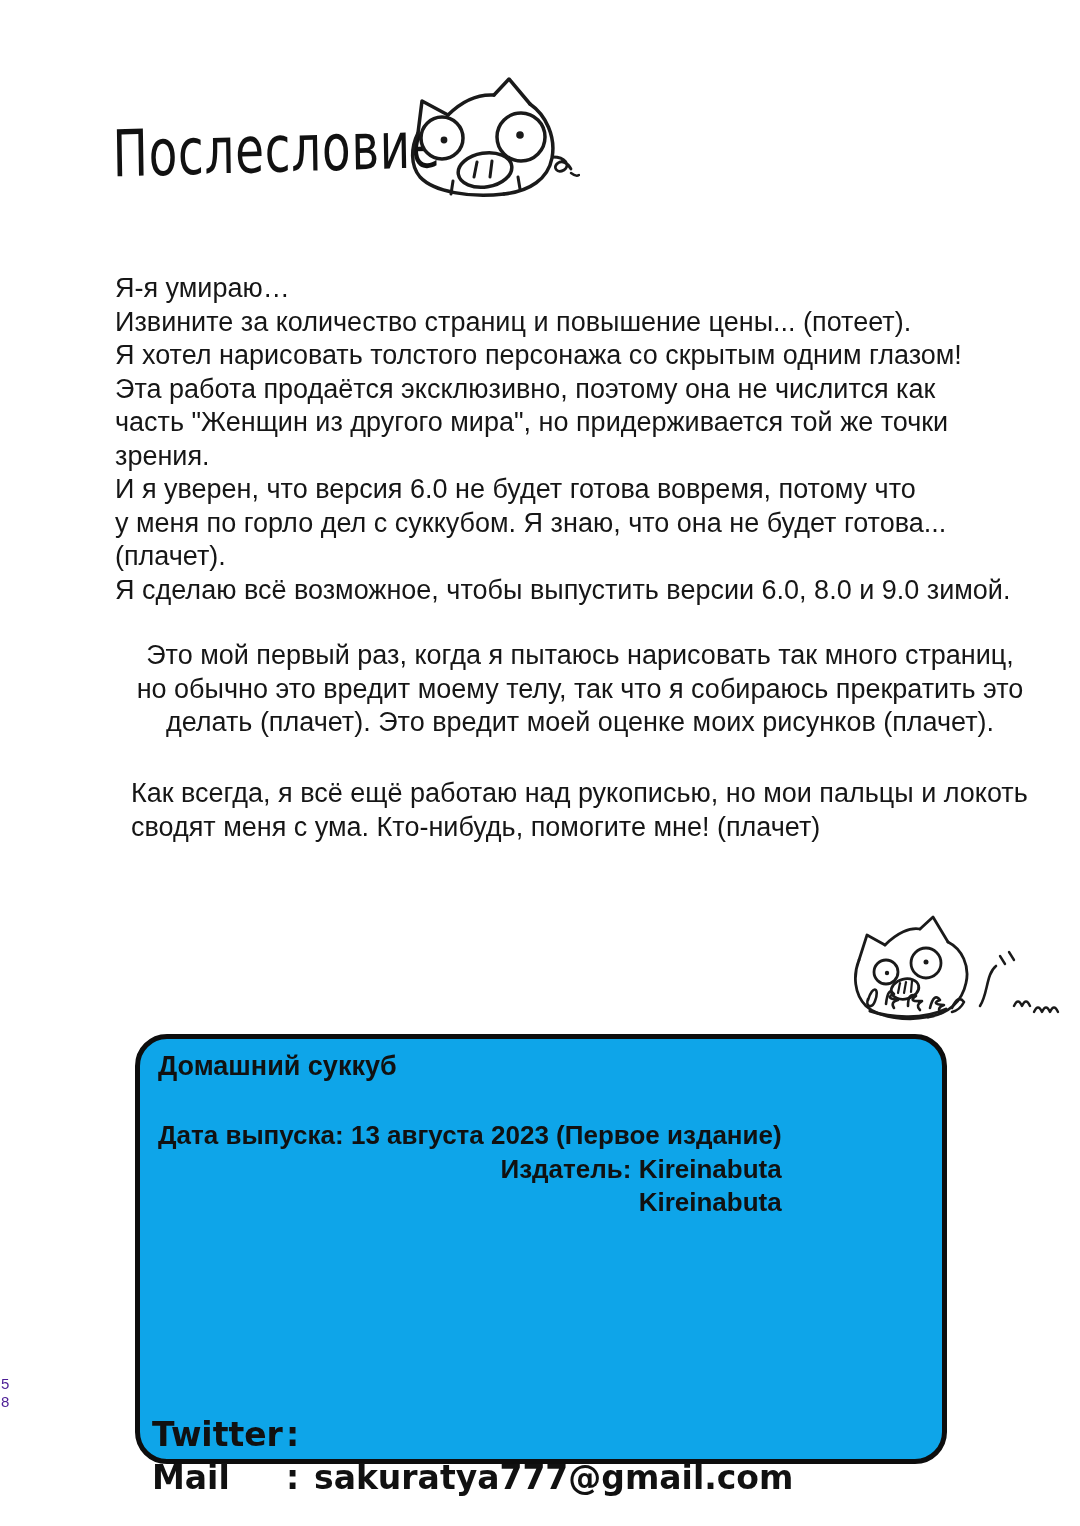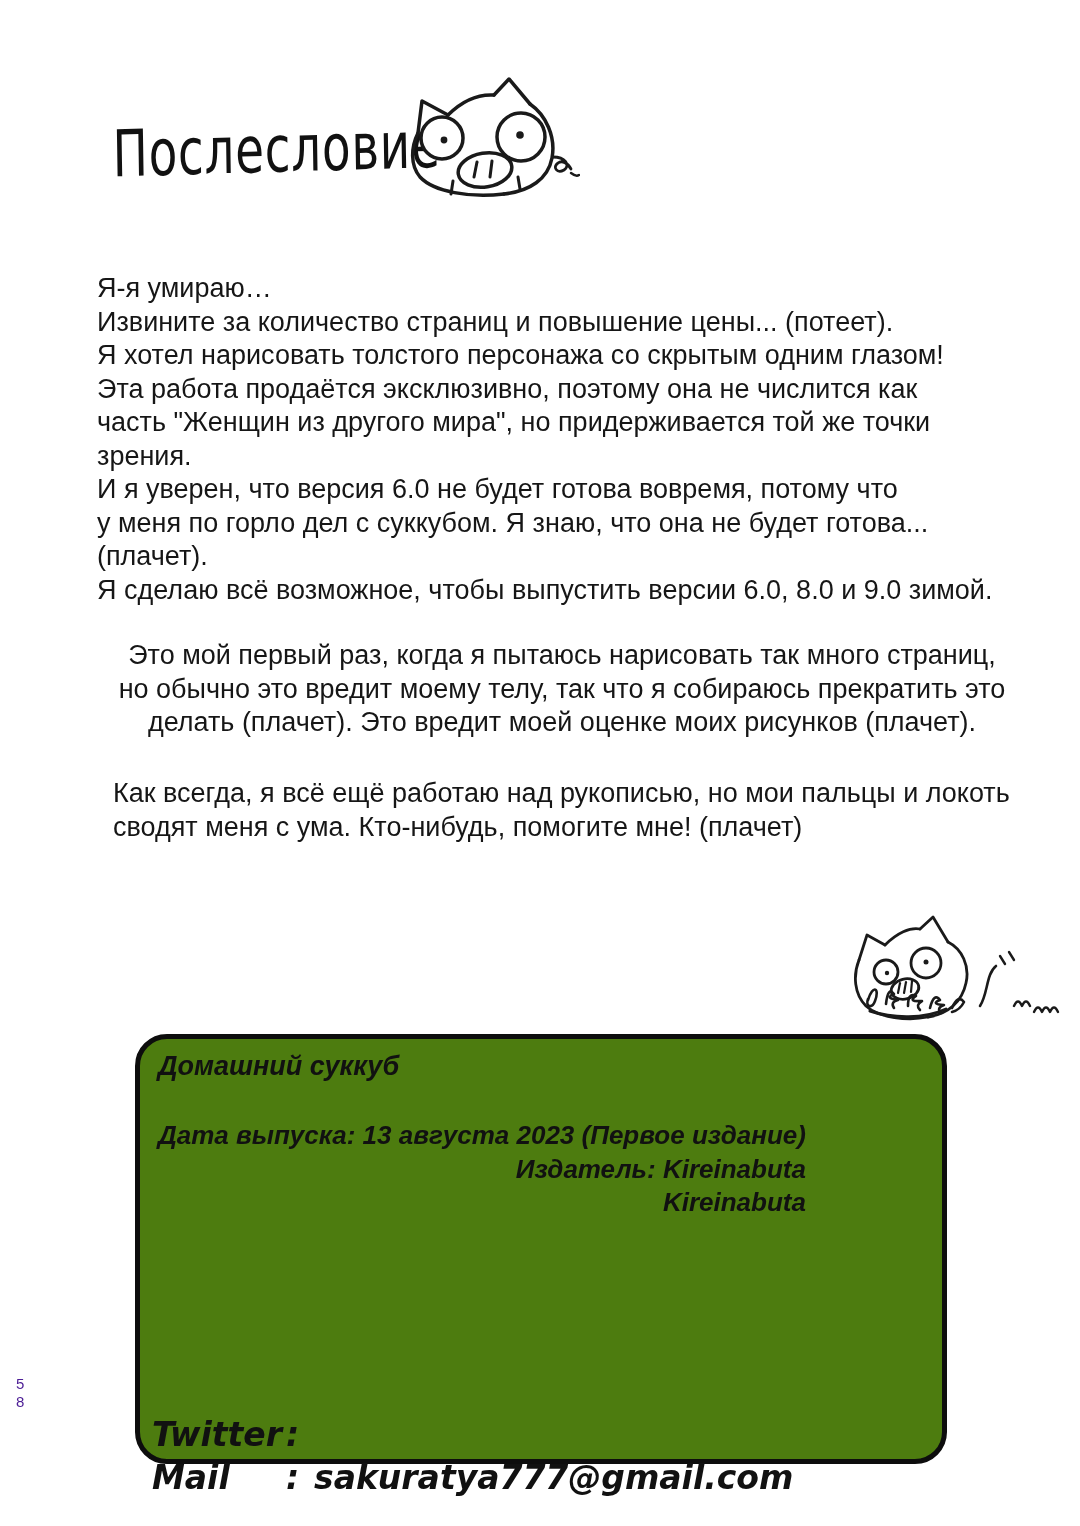--- a/index.html
+++ b/index.html
@@ -31,40 +31,39 @@
   .doodle path, .doodle circle, .doodle ellipse, .doodle line {
     stroke: #1a1a1a;
     fill: none;
     stroke-linecap: round;
     stroke-linejoin: round;
   }
   .doodle .fill-white { fill: #ffffff; }
   .doodle .pupil { fill: #1a1a1a; stroke: none; }
   .body-text {
     position: absolute;
-    left: 97px;
+    left: 115px;
     width: 930px;
     font-size: 27px;
     line-height: 33.5px;
     white-space: pre-line;
     color: #161616;
   }
   #para1 { top: 272px; }
   #para2 { top: 639px; text-align: center; }
   #para3 { top: 777px; margin-left: 16px; }
   .colophon-box {
     position: absolute;
     left: 135px;
     top: 1034px;
     width: 812px;
     height: 430px;
     border: 5px solid #0d0d0d;
     border-radius: 32px;
-    background: #4d7c0f;
-    font-style: italic;
+    background: #0ea5e9;
   }
   .colophon-title {
     position: absolute;
     left: 18px;
     top: 12px;
     font-size: 27px;
     font-weight: bold;
     color: #111;
   }
   .colophon-lines {
@@ -93,21 +92,20 @@
   .contact-sep { width: 28px; }
   .page-number {
     position: absolute;
     left: 1px;
     top: 1375px;
     width: 12px;
     font-size: 15px;
     line-height: 18px;
     color: #4c1d95;
     word-break: break-all;
-    padding-left: 15px;
   }
 </style>
 </head>
 <body>
 
 <div class="page-title">Послесловие</div>
 
 <div class="doodle" style="left:408px; top:76px; width:172px; height:126px;">
   <svg width="172" height="126" viewBox="0 0 172 124">
 

